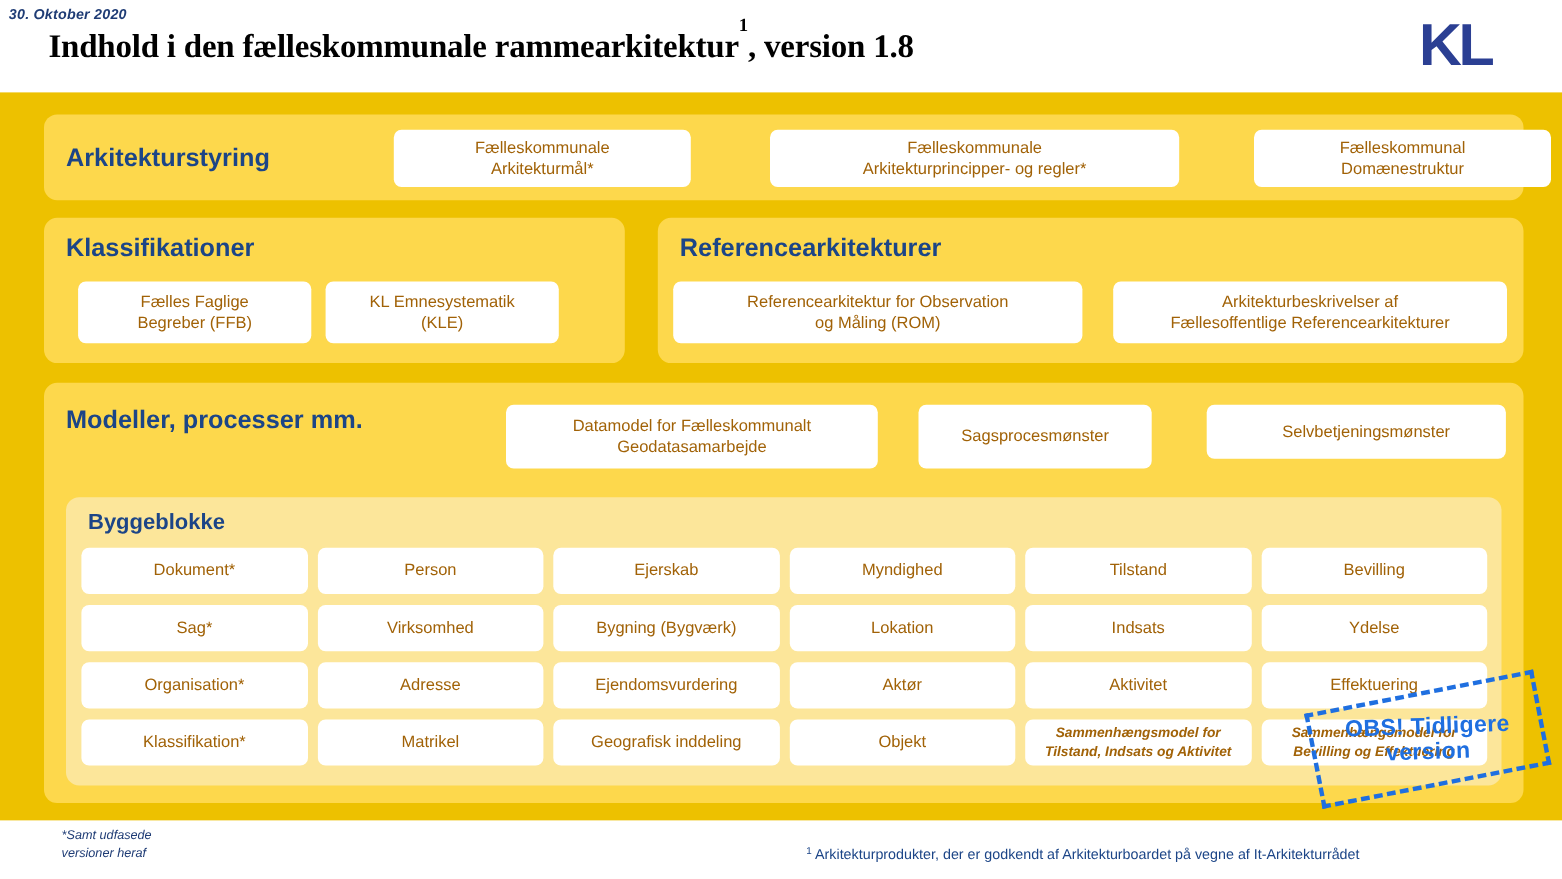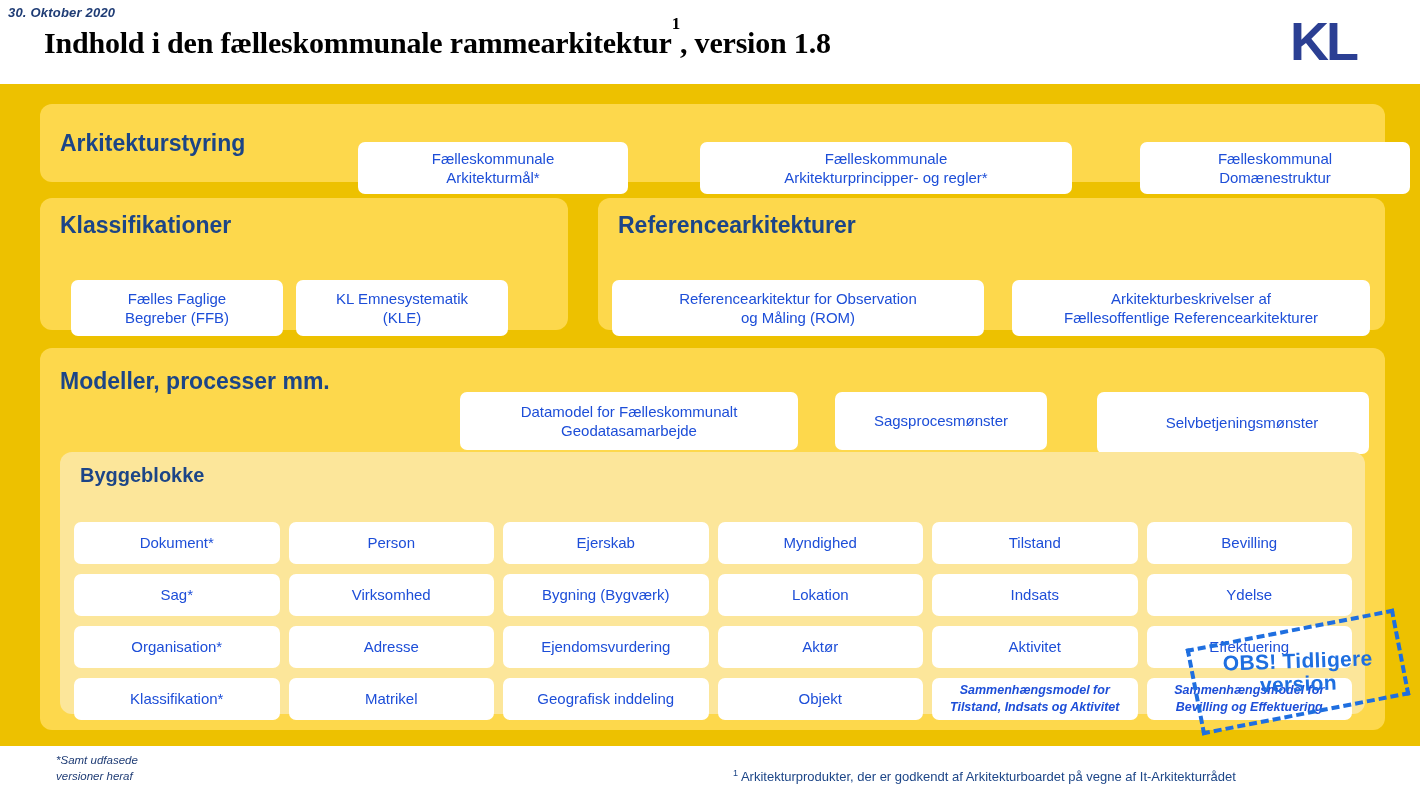--- a/index.html
+++ b/index.html
@@ -47,28 +47,27 @@
   }
   .panel-title{
     position:absolute;
     color:#1c4587;font-weight:bold;
     white-space:nowrap;
   }
   .card{
     position:absolute;
     background:#ffffff;
     border-radius:7px;
-    color:#1d4ed8;
+    color:#a16207;
     display:flex;align-items:center;justify-content:center;
     text-align:center;
     font-size:15px;
     line-height:1.3;
     padding:0 6px;
     box-sizing:border-box;
-    margin-top:24px;
   }
   .card.small{font-size:12.5px;font-style:italic;font-weight:bold;line-height:1.35;}
 
   
   #p-arkstyring{left:40px;top:104px;width:1345px;height:78px;}
   #t-arkstyring{left:20px;top:26px;font-size:23px;}
   #c-ark-1{left:318px;top:14px;width:270px;height:52px;}
   #c-ark-2{left:660px;top:14px;width:372px;height:52px;}
   #c-ark-3{left:1100px;top:14px;width:270px;height:52px;}
 
@@ -82,21 +81,21 @@
   #p-ref{left:598px;top:198px;width:787px;height:132px;}
   #t-ref{left:20px;top:14px;font-size:23px;}
   #c-rf-1{left:14px;top:58px;width:372px;height:56px;}
   #c-rf-2{left:414px;top:58px;width:358px;height:56px;}
 
   
   #p-modeller{left:40px;top:348px;width:1345px;height:382px;}
   #t-modeller{left:20px;top:20px;font-size:23px;}
   #c-mo-1{left:420px;top:20px;width:338px;height:58px;}
   #c-mo-2{left:795px;top:20px;width:212px;height:58px;}
-  #c-mo-3{left:1057px;top:20px;width:272px;height:62px;padding-left:24px;}
+  #c-mo-3{left:1057px;top:20px;width:272px;height:49px;padding-left:24px;}
 
   
   #p-bygge{
     position:absolute;left:20px;top:104px;width:1305px;height:262px;
     background:#FCE69A;border-radius:12px;
   }
   #t-bygge{left:20px;top:12px;font-size:20px;}
 
   .grid{
     position:absolute;left:14px;top:46px;width:1278px;

